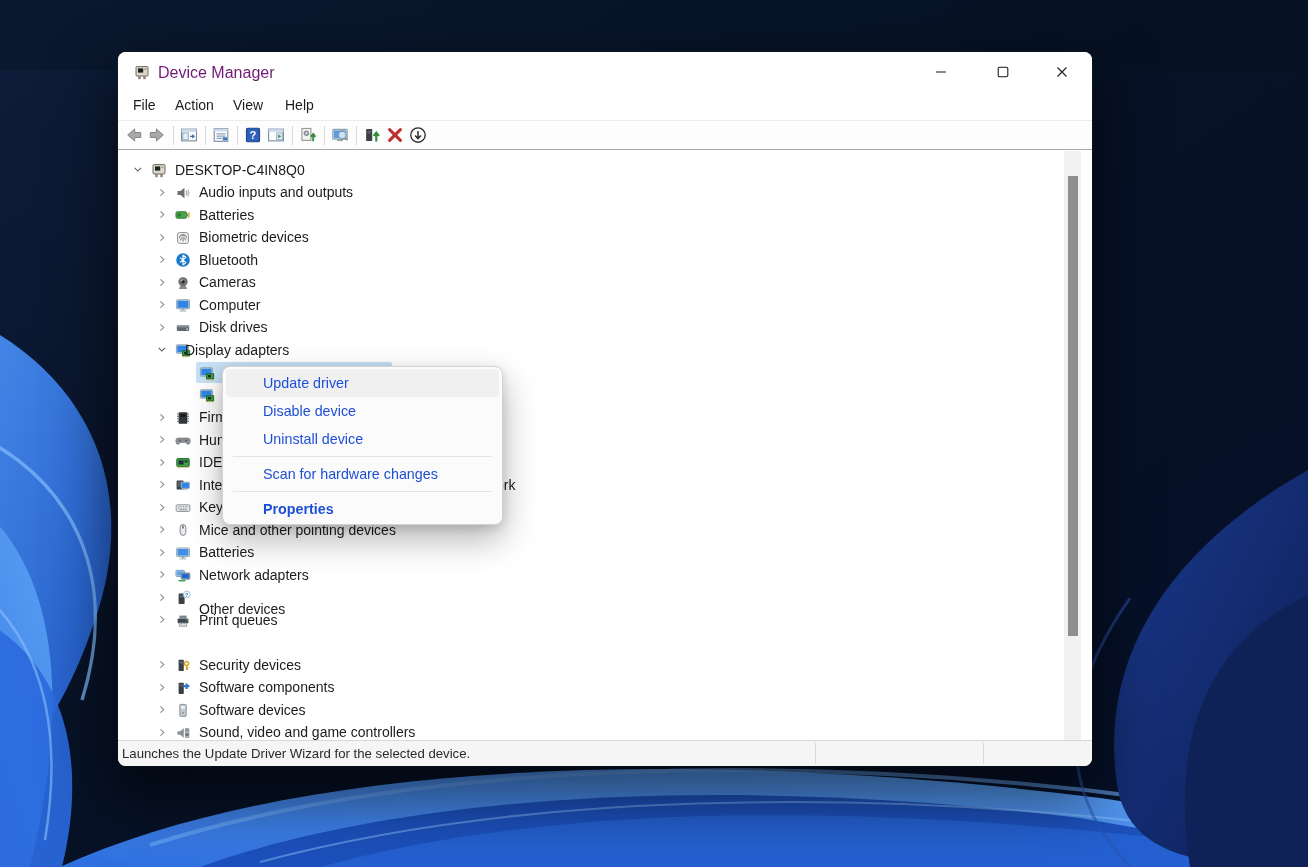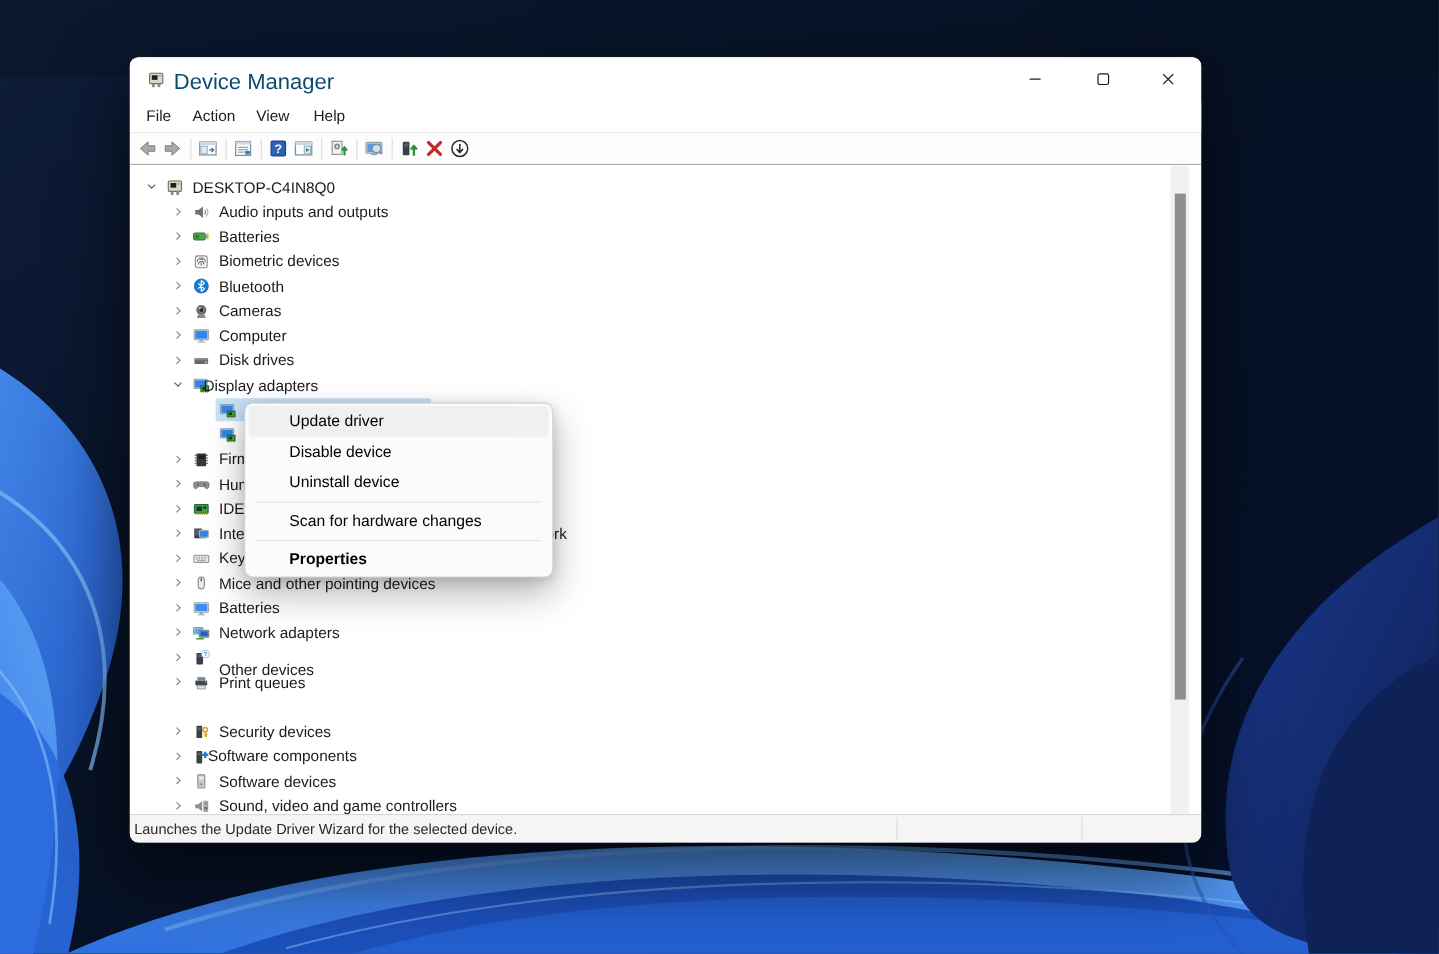--- a/index.html
+++ b/index.html
@@ -11,21 +11,21 @@
   .wallpaper{position:absolute;inset:0;display:block;}
   
   .window{
     position:absolute;left:118px;top:52px;width:974px;height:714px;
     background:#ffffff;border-radius:8px;overflow:hidden;
     box-shadow:0 26px 60px 8px rgba(0,0,0,.55),0 0 0 1px rgba(40,40,40,.35);
   }
   .titlebar{position:absolute;left:0;top:0;width:100%;height:40px;background:#fff;}
   .app-icon{position:absolute;left:16px;top:12px;width:16px;height:16px;}
   .app-icon svg{width:16px;height:16px;}
-  .window-title{position:absolute;left:40px;top:12px;font-size:20px;color:#0c4a6e;}
+  .window-title{position:absolute;left:40px;top:12px;font-size:16px;color:#701a75;}
   .win-btn{position:absolute;top:4px;width:44px;height:32px;display:flex;align-items:center;justify-content:center;cursor:default;}
   .win-btn svg{width:12px;height:12px;}
   
   .menubar{position:absolute;left:0;top:40px;width:100%;height:28px;background:#fff;padding-left:44px;}
   .menu-item{position:absolute;top:5px;font-size:14px;color:#1b1b1b;}
   
   .toolbar{position:absolute;left:0;top:68px;width:100%;height:30px;background:#fdfdfd;
     border-top:1px solid #ececec;border-bottom:1px solid #a9a9a9;box-sizing:border-box;}
   .tb-btn{position:absolute;top:5px;width:19px;height:19px;}
   .tb-btn svg{width:18px;height:18px;}
@@ -48,21 +48,21 @@
   .status-text{position:absolute;left:4px;top:5px;font-size:13.2px;color:#2a2a2a;white-space:nowrap;}
   .status-divider{position:absolute;top:2px;bottom:2px;width:1px;background:#d9d9d9;}
   
   .context-menu{
     position:absolute;left:104px;top:314px;width:281px;height:159px;
     background:#fbfbfb;border:1px solid #d4d4d4;border-radius:8px;box-sizing:border-box;
     box-shadow:0 14px 34px rgba(0,0,0,.30),0 3px 10px rgba(0,0,0,.12);
     padding-top:2px;z-index:20;
   }
   .menu-entry{position:relative;height:28px;margin:0 3px;border-radius:4px;
-    font-size:14.3px;color:#000000;line-height:28px;padding-left:37px;white-space:nowrap;}
+    font-size:14.3px;color:#1d4ed8;line-height:28px;padding-left:37px;white-space:nowrap;}
   .menu-entry.hl{background:#f0f0f0;}
   .menu-entry.bold{font-weight:bold;}
   .menu-sep{height:1px;background:#e4e4e4;margin:3px 10px;}
 </style>
 </head>
 <body>
 
 <svg class="wallpaper" width="1308" height="867" viewBox="0 0 1308 867" preserveAspectRatio="none">
   <defs>
     <linearGradient id="wbg" x1="0" y1="0" x2="1" y2="1">
@@ -463,21 +463,21 @@
       </div>
       <div class="tree-row" style="top: 525.5px;">
         <span class="tree-chev" style="left: 37px;"><svg viewBox="0 0 16 16">
             <path d="M6.2 3.9 L10 7.5 L6.2 11.1" stroke="#8a8a8a" stroke-width="1.2" fill="none"></path>
           </svg></span>
         <span class="tree-icon" style="left: 57px;"><svg viewBox="0 0 16 16">
             <rect x="3.6" y="2.8" width="5.2" height="11.2" rx=".8" fill="#3a4046"></rect>
             <rect x="4.6" y="4.2" width="3.2" height="2.4" fill="#57606a"></rect>
             <path d="M11.6 3.4 V9 M8.8 6.2 H14.4" stroke="#2f7ad0" stroke-width="2.2"></path>
           </svg></span>
-        <span class="tree-label" style="left: 71px;">Software components</span>
+        <span class="tree-label" style="left: 81px;">Software components</span>
       </div>
       <div class="tree-row" style="top: 548px;">
         <span class="tree-chev" style="left: 37px;"><svg viewBox="0 0 16 16">
             <path d="M6.2 3.9 L10 7.5 L6.2 11.1" stroke="#8a8a8a" stroke-width="1.2" fill="none"></path>
           </svg></span>
         <span class="tree-icon" style="left: 57px;"><svg viewBox="0 0 16 16">
             <rect x="4.8" y="2.4" width="6.4" height="12" rx=".8" fill="#c3cbd1" stroke="#8d9499"></rect>
             <rect x="6" y="4" width="4" height="2.6" fill="#eef1f3"></rect>
             <circle cx="8" cy="11" r="1.1" fill="#8d9499"></circle>
           </svg></span>

